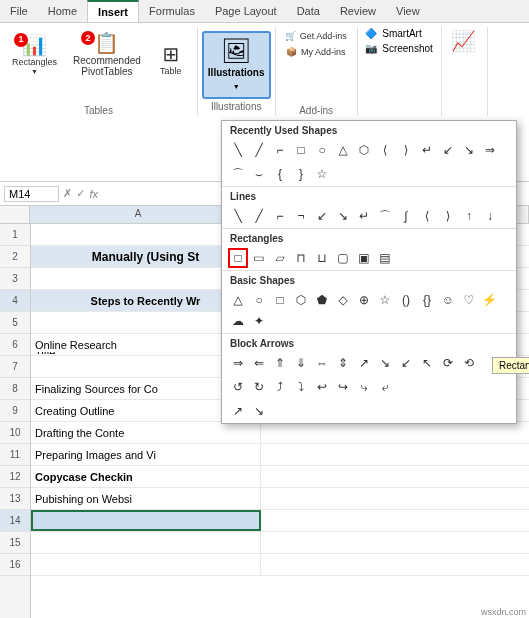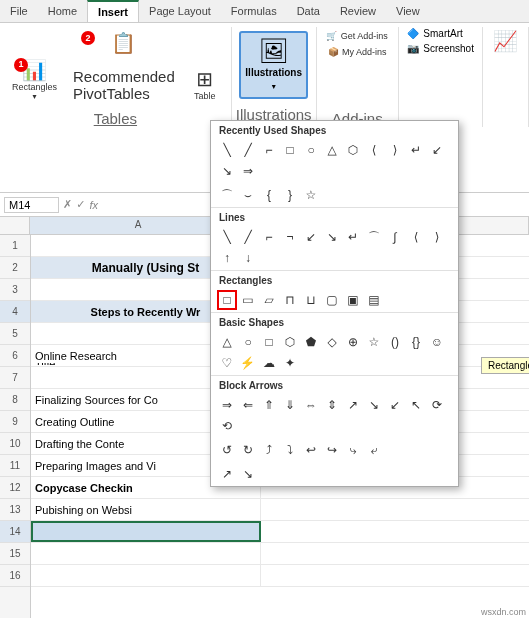--- a/index.html
+++ b/index.html
@@ -26,26 +26,25 @@
 
     .ribbon-group {
       display: flex;
       flex-direction: column;
       align-items: center;
       padding: 0 6px;
       border-right: 1px solid #e0e0e0;
       position: relative;
     }
     .ribbon-group-label {
-      font-size: 15px;
+      font-size: 10px;
       color: #666;
       text-align: center;
       margin-top: auto;
       padding-top: 2px;
-      text-decoration: underline;
     }
     .ribbon-group-items { display: flex; align-items: flex-end; gap: 4px; padding: 2px 0; }
 
     .ribbon-btn-large {
       display: flex;
       flex-direction: column;
       align-items: center;
       justify-content: center;
       padding: 4px 6px;
       cursor: pointer;
@@ -154,22 +153,22 @@
       text-align: center;
       justify-content: center;
       font-size: 12px;
     }
     .cell.selected { background: #cde; }
 
     
     .shapes-panel {
       position: absolute;
       top: 120px;
-      left: 210px;
-      width: 249px;
+      left: 221px;
+      width: 296px;
       background: #fff;
       border: 1px solid #aaa;
       box-shadow: 3px 3px 8px rgba(0,0,0,0.3);
       z-index: 100;
       font-size: 11px;
     }
 
     
     .illustrations-group {
       background: #c6dbf0;
@@ -238,43 +237,43 @@
   </style>
 </head>
 <body>
 
 <div style="position:relative; width:529px; height:618px; overflow:hidden;">
 
   <div class="ribbon-tabs">
     <button class="ribbon-tab">File</button>
     <button class="ribbon-tab">Home</button>
     <button class="ribbon-tab insert-tab">Insert</button>
+    <button class="ribbon-tab">Formulas</button>
     <button class="ribbon-tab">Page Layout</button>
-    <button class="ribbon-tab">Formulas</button>
     <button class="ribbon-tab">Data</button>
     <button class="ribbon-tab">Review</button>
     <button class="ribbon-tab">View</button>
   </div>
 
   <div class="ribbon-content">
 
     <div class="ribbon-group" style="position:relative;">
       <div class="ribbon-group-items">
 
         <div class="ribbon-btn-large" style="position:relative;">
           <span class="badge-red">1</span>
           <span class="icon-box">📊</span>
           <span style="font-size:9px; margin-top:2px;">Rectangles</span>
           <span style="font-size:8px;">▾</span>
         </div>
 
         <div class="ribbon-btn-large" style="position:relative;">
           <span class="badge-red" style="left:14px;">2</span>
           <span class="icon-box">📋</span>
-          <span style="font-size:15px; margin-top:16px; text-align:left; line-height:1.1;">Recommended<br>PivotTables</span>
+          <span style="font-size:10px; margin-top:2px; text-align:center; line-height:1.1;">Recommended<br>PivotTables</span>
         </div>
 
         <div class="ribbon-btn-large">
           <span class="icon-box">⊞</span>
           <span style="font-size:9px; margin-top:2px;">Table</span>
         </div>
       </div>
       <div class="ribbon-group-label">Tables</div>
     </div>
 

